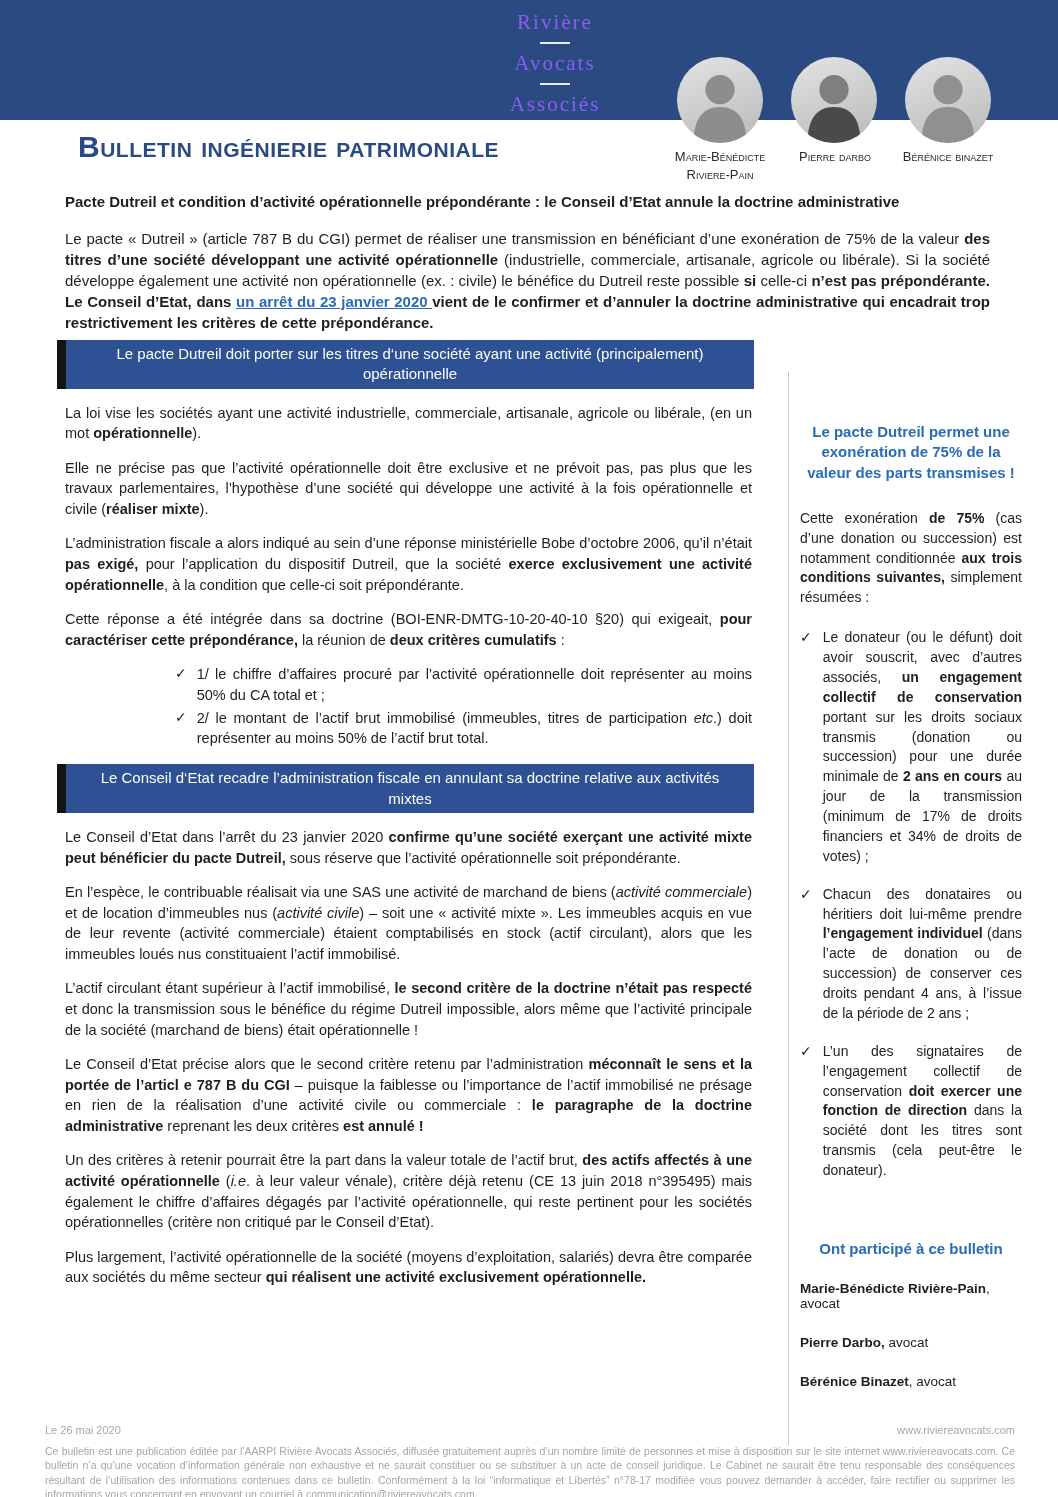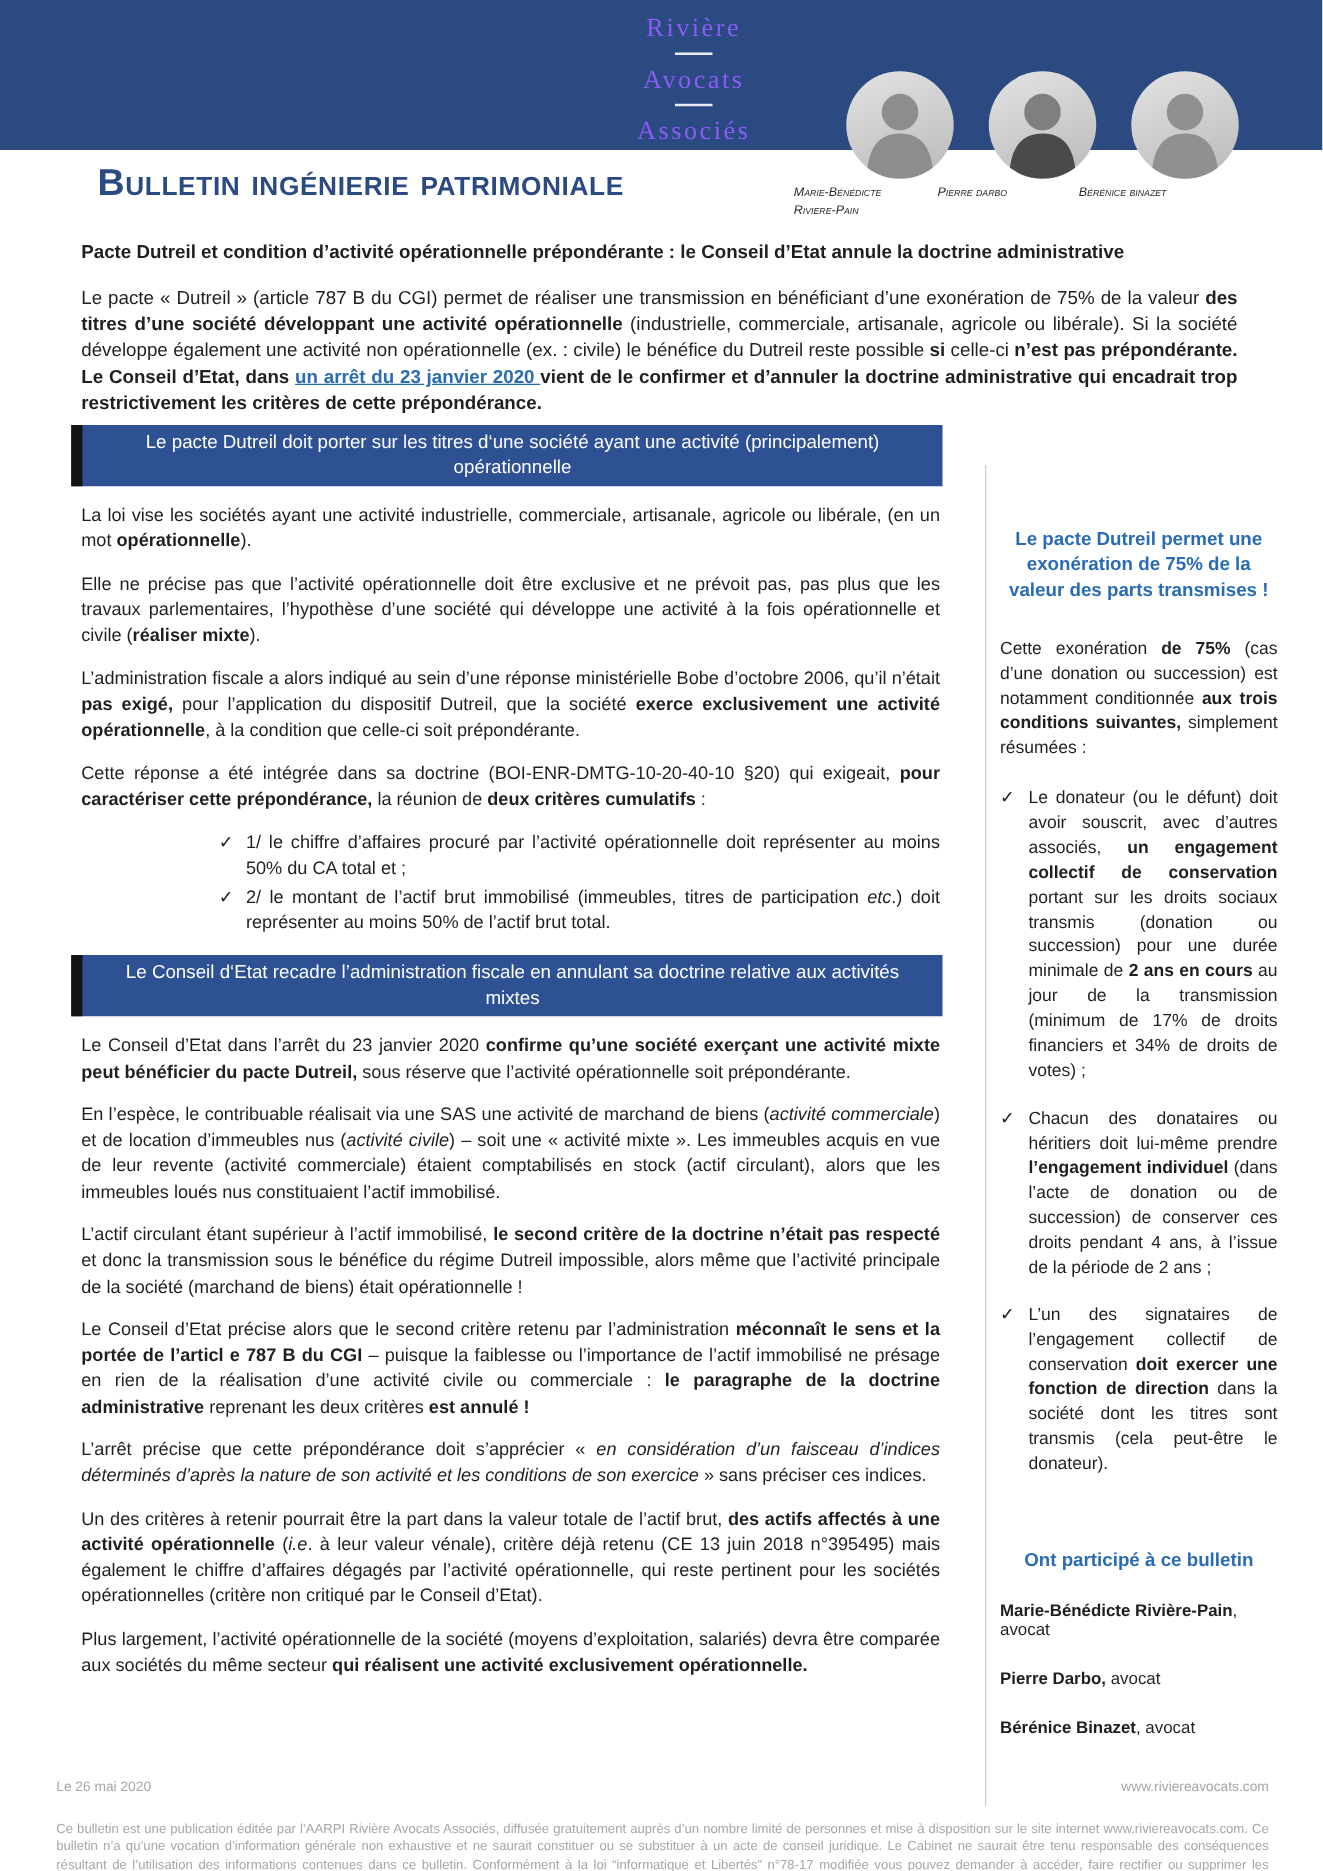--- a/index.html
+++ b/index.html
@@ -24,22 +24,22 @@
   
   .band{position:absolute;left:0;top:0;width:1058px;height:120px;background:var(--band-blue);}
   .logo{position:absolute;left:480px;top:12px;width:150px;text-align:center;
         font-family:"Liberation Serif","DejaVu Serif",serif;color:#8b5cf6;}
   .logo-line{font-size:21px;letter-spacing:2px;line-height:1;}
   .logo-rule{width:30px;height:2px;background:#e9ecf4;margin:9px auto;}
 
   .avatar{position:absolute;top:57px;width:86px;height:86px;border-radius:50%;overflow:hidden;
           background:linear-gradient(160deg,#e3e3e3,#b9b9b9);}
   .avatar svg{width:100%;height:100%;display:block;}
-  .person-name{position:absolute;top:148px;width:170px;text-align:left;
-               font-variant:small-caps;font-size:10px;line-height:1.35;color:#2b2b2b;font-style:italic;}
+  .person-name{position:absolute;top:148px;width:170px;text-align:center;
+               font-variant:small-caps;font-size:13px;line-height:1.35;color:#2b2b2b;}
 
   .page-title{position:absolute;left:78px;top:130px;
               font-variant:small-caps;font-size:30px;letter-spacing:.5px;color:var(--title-blue);}
 
   
   .headline{position:absolute;left:65px;top:193px;width:930px;font-size:15px;font-weight:700;white-space:nowrap;}
   .intro{position:absolute;left:65px;top:228px;width:925px;font-size:15px;line-height:1.4;text-align:justify;}
 
   
   .main-col{position:absolute;left:57px;top:340px;width:697px;}
@@ -60,21 +60,21 @@
   .side-para{font-size:14px;line-height:1.42;text-align:justify;margin-bottom:20px;}
   .side-check{display:flex;margin-bottom:18px;}
   .side-check .check-glyph{margin-right:11px;}
   .side-check-text{font-size:14px;line-height:1.42;text-align:justify;flex:1;}
   .participants{position:absolute;left:0;top:866px;width:222px;}
   .participants-title{color:var(--accent-blue);font-weight:700;font-size:15px;text-align:center;}
   .participant-row{font-size:13.5px;margin-top:24px;}
 
   
   .footer{position:absolute;left:45px;top:1424px;width:970px;color:var(--footer-gray);}
-  .footer-meta{display:flex;justify-content:space-between;font-size:11px;margin-bottom:20px;text-align:right;}
+  .footer-meta{display:flex;justify-content:space-between;font-size:11px;margin-bottom:8px;text-align:right;}
   .footer-disclaimer{font-size:10.5px;line-height:1.38;text-align:justify;}
 </style>
 </head>
 <body>
 
 <div class="band"></div>
 <div class="logo">
   <div class="logo-line">Rivière</div>
   <div class="logo-rule"></div>
   <div class="logo-line">Avocats</div>
@@ -141,21 +141,20 @@
     </div>
     <div class="blocks">
         <p class="para"><span>Le Conseil d’Etat dans l’arrêt du 23 janvier 2020 </span><span class="b">confirme qu’une société exerçant une activité mixte peut bénéficier du pacte Dutreil,</span><span> sous réserve que l’activité opérationnelle soit prépondérante.</span></p>
         <p class="para"><span>En l’espèce, le contribuable réalisait via une SAS une activité de marchand de biens (</span><span class="i">activité commerciale</span><span>) et de location d’immeubles nus (</span><span class="i">activité civile</span><span>) – soit une « activité mixte ». Les immeubles acquis en vue de leur revente (activité commerciale) étaient comptabilisés en stock (actif circulant), alors que les immeubles loués nus constituaient l’actif immobilisé.</span></p>
         <p class="para"><span>L’actif circulant étant supérieur à l’actif immobilisé, </span><span class="b">le second critère de la doctrine n’était pas respecté</span><span> et donc la transmission sous le bénéfice du régime Dutreil impossible, alors même que l’activité principale de la société (marchand de biens) était opérationnelle !</span></p>
         <p class="para"><span>Le Conseil d’Etat précise alors que le second critère retenu par l’administration </span><span class="b">méconnaît le sens et la portée de l’articl e 787 B du CGI</span><span> – puisque la faiblesse ou l’importance de l’actif immobilisé ne présage en rien de la réalisation d’une activité civile ou commerciale : </span><span class="b">le paragraphe de la doctrine administrative</span><span> reprenant les deux critères </span><span class="b">est annulé !</span></p>
       </div>
   </section>
   <section>
     <div class="blocks">
-        <p class="para"><span>L’arrêt précise que cette prépondérance doit s’apprécier « </span><span class="i">en considération d’un faisceau d’indices déterminés d’après la nature de son activité et les conditions de son exercice</span><span> » sans préciser ces indices.</span></p>
         <p class="para"><span>Un des critères à retenir pourrait être la part dans la valeur totale de l’actif brut, </span><span class="b">des actifs affectés à une activité opérationnelle</span><span> (</span><span class="i">i.e</span><span>. à leur valeur vénale), critère déjà retenu (CE 13 juin 2018 n°395495) mais également le chiffre d’affaires dégagés par l’activité opérationnelle, qui reste pertinent pour les sociétés opérationnelles (critère non critiqué par le Conseil d’Etat).</span></p>
         <p class="para"><span>Plus largement, l’activité opérationnelle de la société (moyens d’exploitation, salariés) devra être comparée aux sociétés du même secteur </span><span class="b">qui réalisent une activité exclusivement opérationnelle.</span></p>
       </div>
   </section>
 </div>
 
 <div class="divider"></div>
 <aside class="sidebar">
   <div class="side-callout">Le pacte Dutreil permet une exonération de 75% de la valeur des parts transmises !</div>
   <div class="side-para"><span>Cette exonération </span><span class="b">de 75%</span><span> (cas d’une donation ou succession) est notamment conditionnée </span><span class="b">aux trois conditions suivantes,</span><span> simplement résumées :</span></div>

